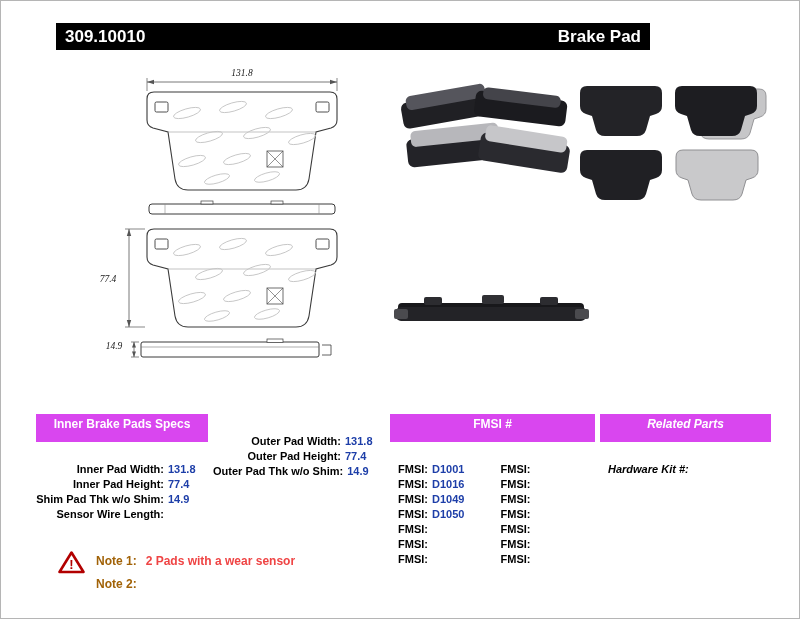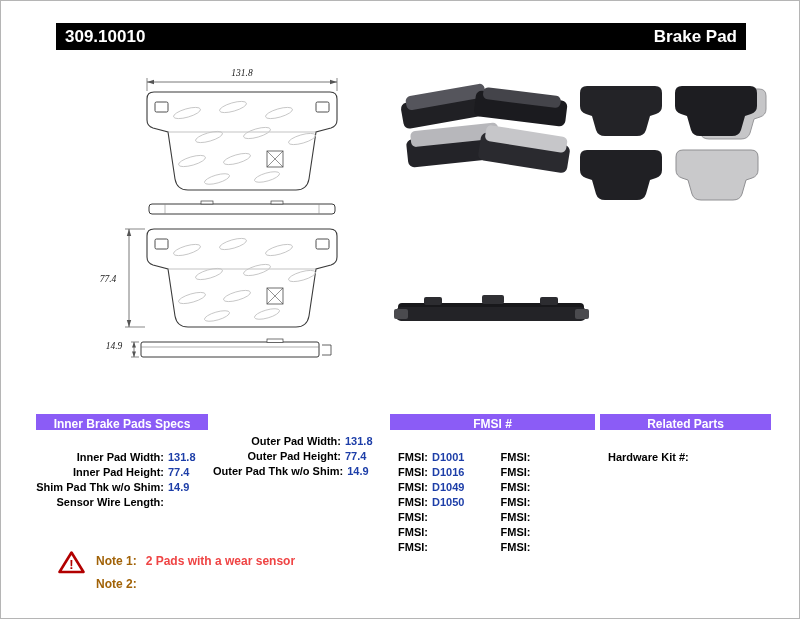--- a/index.html
+++ b/index.html
@@ -3,36 +3,36 @@
 <meta charset="utf-8">
 <style>
   * { margin:0; padding:0; box-sizing:border-box; }
   html,body { background:#ffffff; }
   .page {
     position:relative; width:800px; height:619px; background:#ffffff;
     border:1px solid #b5b5b5; overflow:hidden;
     font-family:"Liberation Sans", sans-serif; color:#000;
   }
   .topbar {
-    position:absolute; left:55px; top:22px; width:690px; height:27px;
+    position:absolute; left:55px; top:22px; width:594px; height:27px;
     background:#000; color:#fff; display:flex; justify-content:space-between;
     align-items:center; padding:0 9px; font-weight:bold; font-size:17px;
   }
   .drawings   { position:absolute; left:88px;  top:60px;  width:330px; height:320px; }
   .photo-scatter { position:absolute; left:390px; top:76px;  width:185px; height:110px; overflow:visible; }
   .photo-grid    { position:absolute; left:576px; top:80px;  width:190px; height:124px; }
   .photo-side    { position:absolute; left:393px; top:284px; width:195px; height:54px; }
 
   .spec-col { position:absolute; top:413px; }
   #col-inner   { left:35px;  width:172px; }
   #col-outer   { left:212px; width:172px; }
   #col-fmsi    { left:389px; width:205px; }
-  #col-related { left:599px; width:171px; }
+  #col-related { left:599px; width:171px;font-style:italic; }
   .spec-header {
-    height:16px; background:#8b5cf6; color:#fff; font-size:12px; font-weight:bold;
+    height:28px; background:#d946ef; color:#fff; font-size:12px; font-weight:bold;
     text-align:center; line-height:20px;
   }
   .spec-rows { padding-top:20px; }
   .spec-row { display:flex; font-size:11px; line-height:15px; white-space:nowrap; }
   .spec-row .lbl { flex:0 0 128px; text-align:right; font-weight:bold; }
   .spec-row .val { margin-left:4px; font-weight:bold; color:#1d3ea8; }
   .fmsi-grid { display:flex; padding-top:6px; }
   .fmsi-sub  { width:50%;margin-top:14px; }
   .fmsi-row  { font-size:11px; line-height:15px; padding-left:8px; white-space:nowrap; }
   .fmsi-row .lbl { font-weight:bold; }

